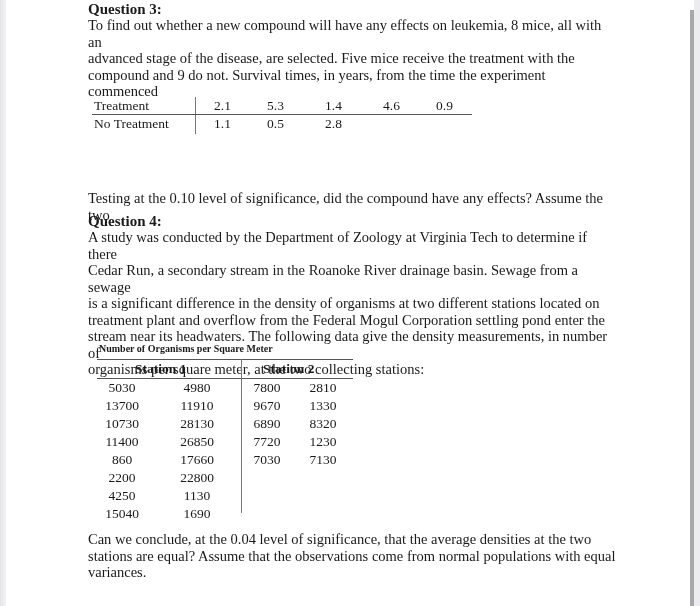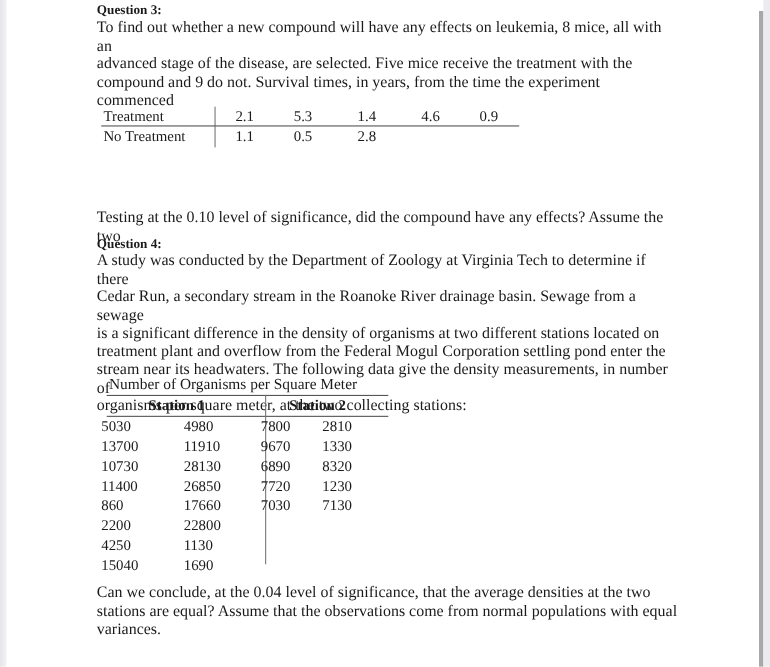--- a/index.html
+++ b/index.html
@@ -16,21 +16,21 @@
   .edge-right-bar {
     position: absolute; left: 690px; top: 10px; width: 4px; height: 596px;
     background: #a8a8a8;
   }
   .edge-right {
     position: absolute; left: 694px; top: 0; width: 6px; height: 606px;
     background: #ebebf0;
   }
   .page { position: absolute; left: 88px; top: 0; width: 530px; }
   .q-title {
-    font-weight: bold; font-size: 12px; line-height: 16px; margin: 0;
+    font-weight: bold; font-size: 15px; line-height: 16px; margin: 0;
   }
   .para {
     font-size: 14.5px; line-height: 16.5px; margin: 0;
   }
   #q3-title { position: absolute; top: 1px; left: 0; }
   #q3-text  { position: absolute; top: 17px; left: 0; width: 530px; }
   #q3-question { position: absolute; top: 148px; left: 0; width: 530px; margin-top: 42px; }
   #q4-title { position: absolute; top: 213px; left: 0; }
   #q4-text  { position: absolute; top: 229px; left: 0; width: 530px; }
   #q4-question { position: absolute; top: 531px; left: 0; width: 530px; }
@@ -38,26 +38,26 @@
   
   .t3 { position: absolute; top: 97px; left: 2px; font-size: 13.5px; }
   .t3-row { position: relative; height: 18px; }
   .t3-row span { position: absolute; top: 1px; white-space: nowrap; }
   .t3-row .lbl { left: 4px; }
   .t3-line { position: absolute; left: 2px; top: 17px; width: 380px; height: 1px; background: #555; }
   .t3-vline { position: absolute; left: 105px; top: 0; width: 1px; height: 37px; background: #777; }
 
   
   .t4 { position: absolute; top: 343px; left: 9px; width: 250px; font-size: 13.5px; }
-  .t4-title { position: absolute; left: 2px; top: 0; font-weight: normal; white-space: nowrap; font-size: 14px; }
+  .t4-title { position: absolute; left: 2px; top: 0; font-weight: bold; white-space: nowrap; font-size: 10px; }
   .t4-hline1 { position: absolute; left: 0; top: 16px; width: 256px; height: 1px; background: #555; }
   .t4-hline2 { position: absolute; left: 0; top: 35px; width: 256px; height: 1px; background: #555; }
   .t4-vline { position: absolute; left: 144px; top: 16px; width: 1px; height: 154px; background: #777; }
   .t4-sh { position: absolute; top: 18px; font-weight: bold; white-space: nowrap; font-family: Liberation Serif, serif; }
-  .t4-cell { position: absolute; width: 60px; }
+  .t4-cell { position: absolute; width: 60px; text-align: center; }
 </style>
 </head>
 <body>
 
 <div class="edge-left"></div>
 <div class="edge-right-bar"></div>
 <div class="edge-right"></div>
 
 <div class="page">
 

